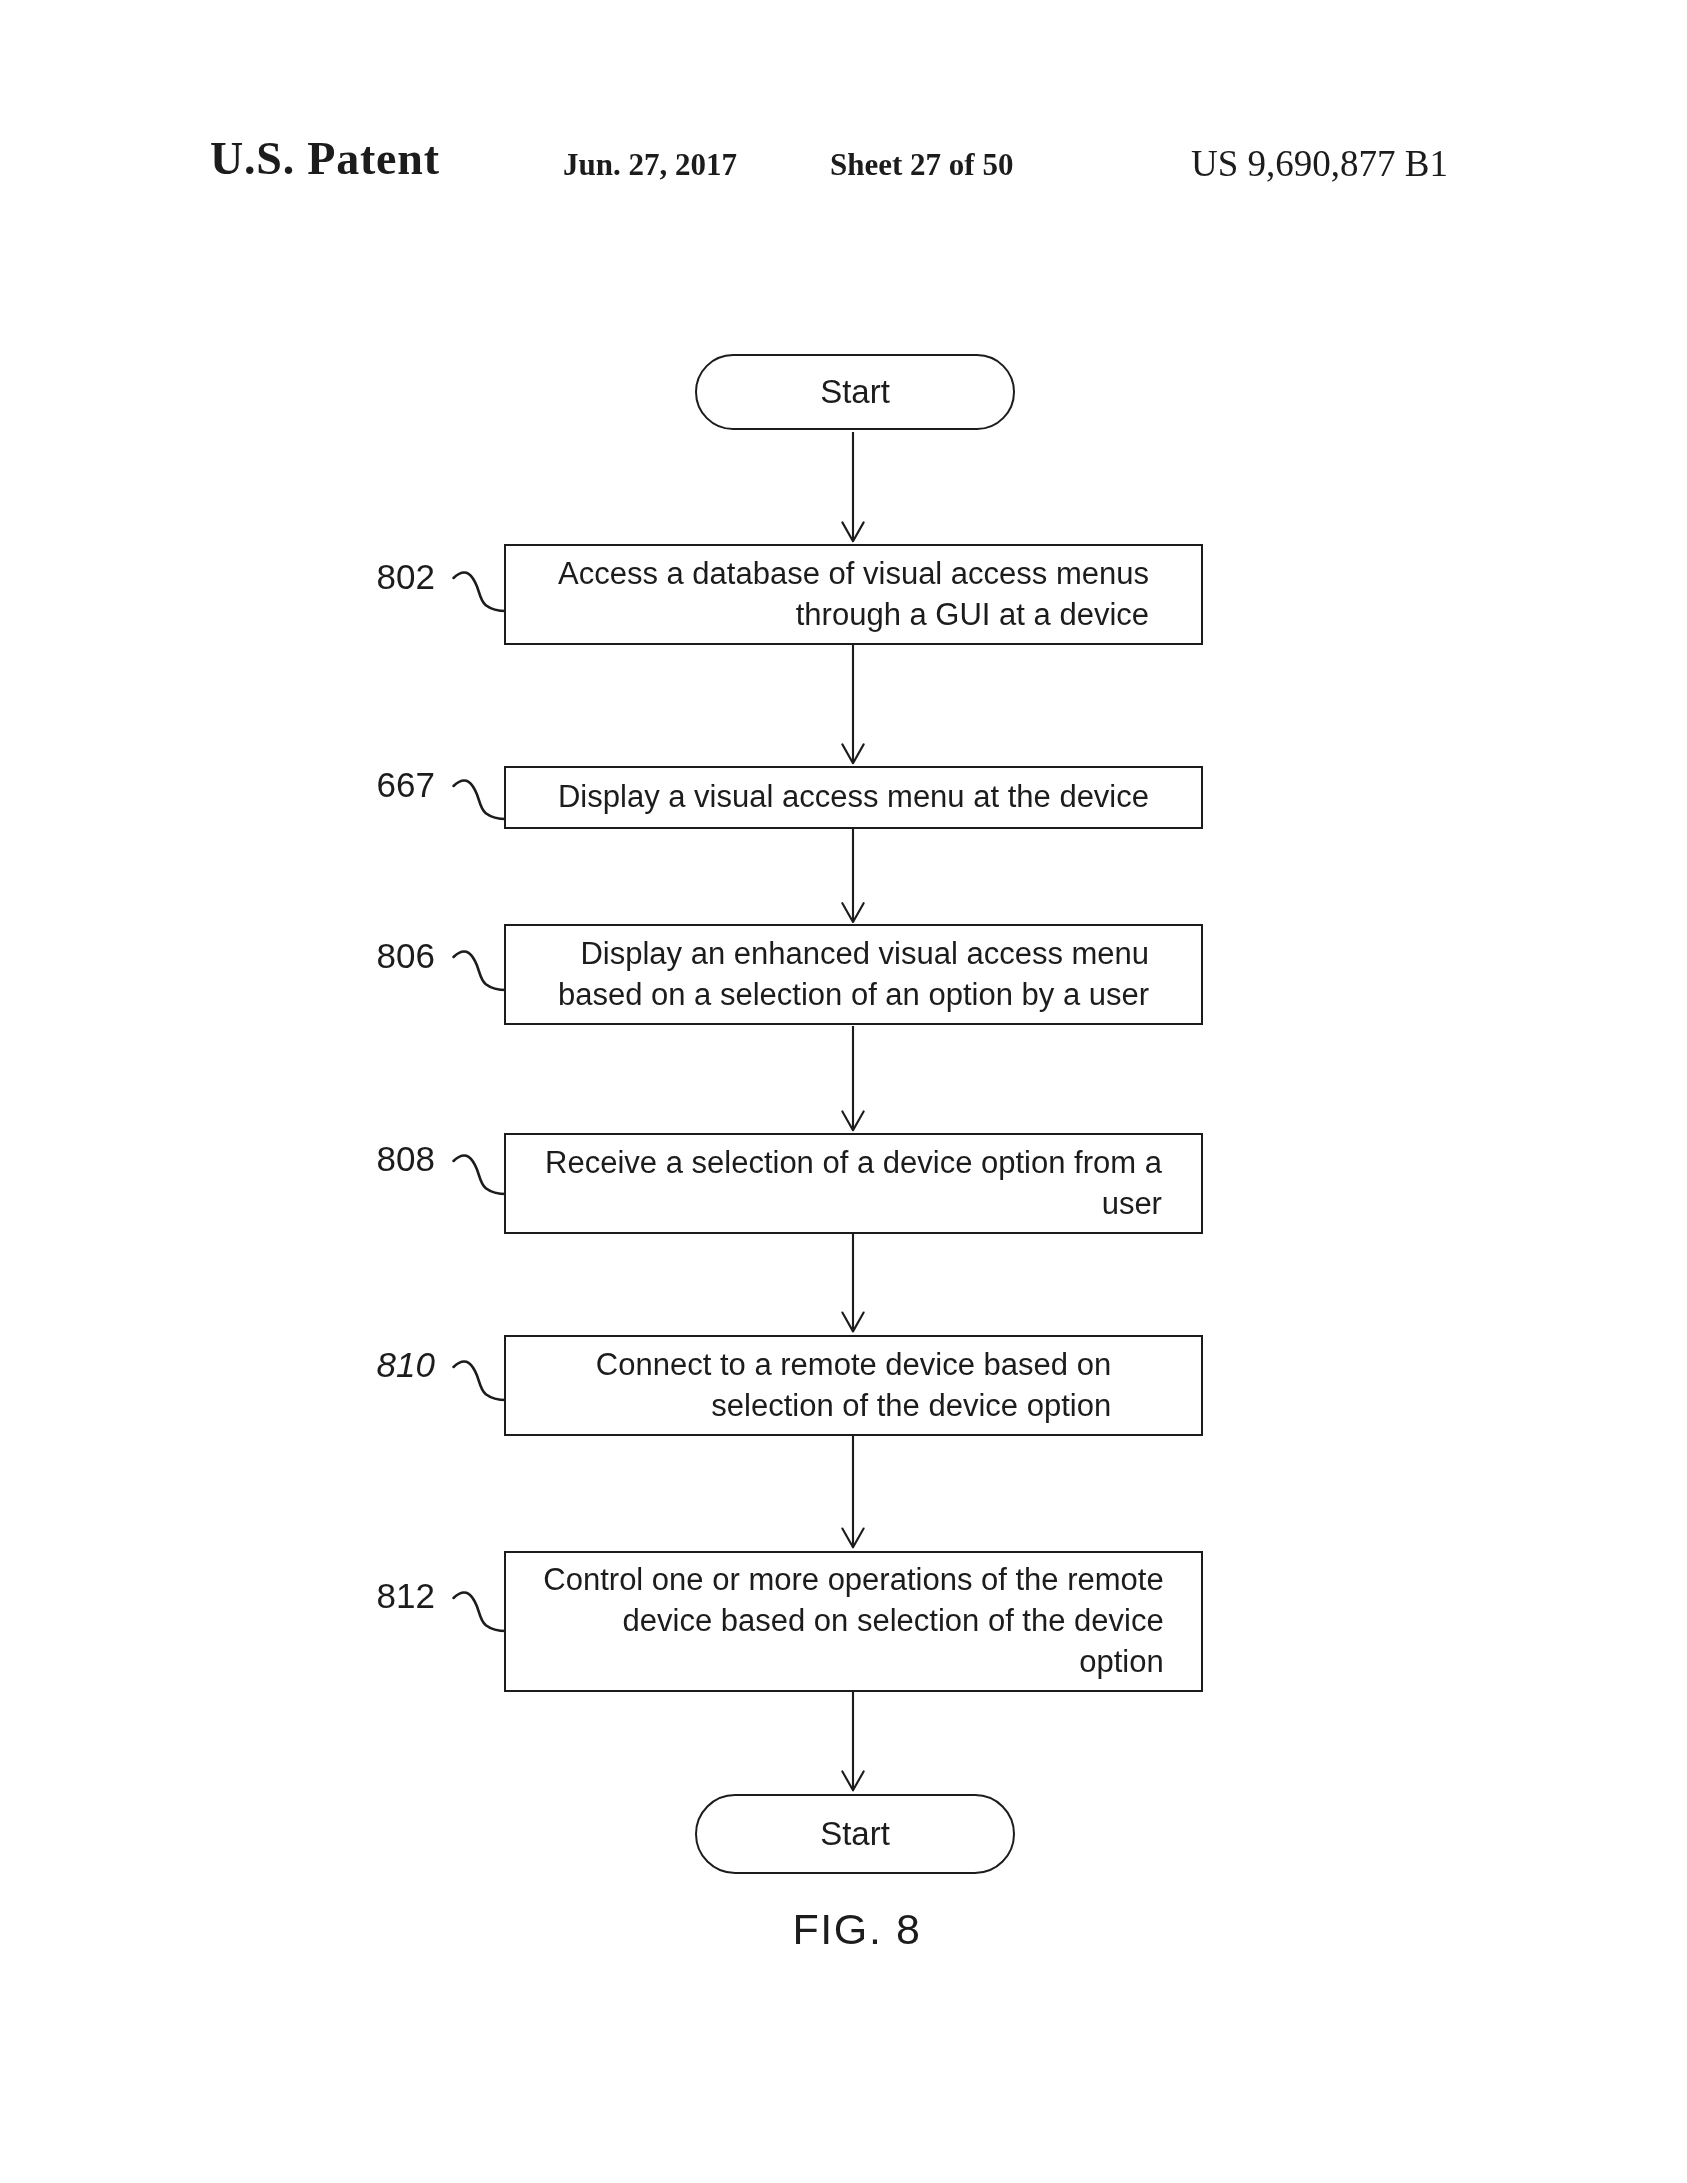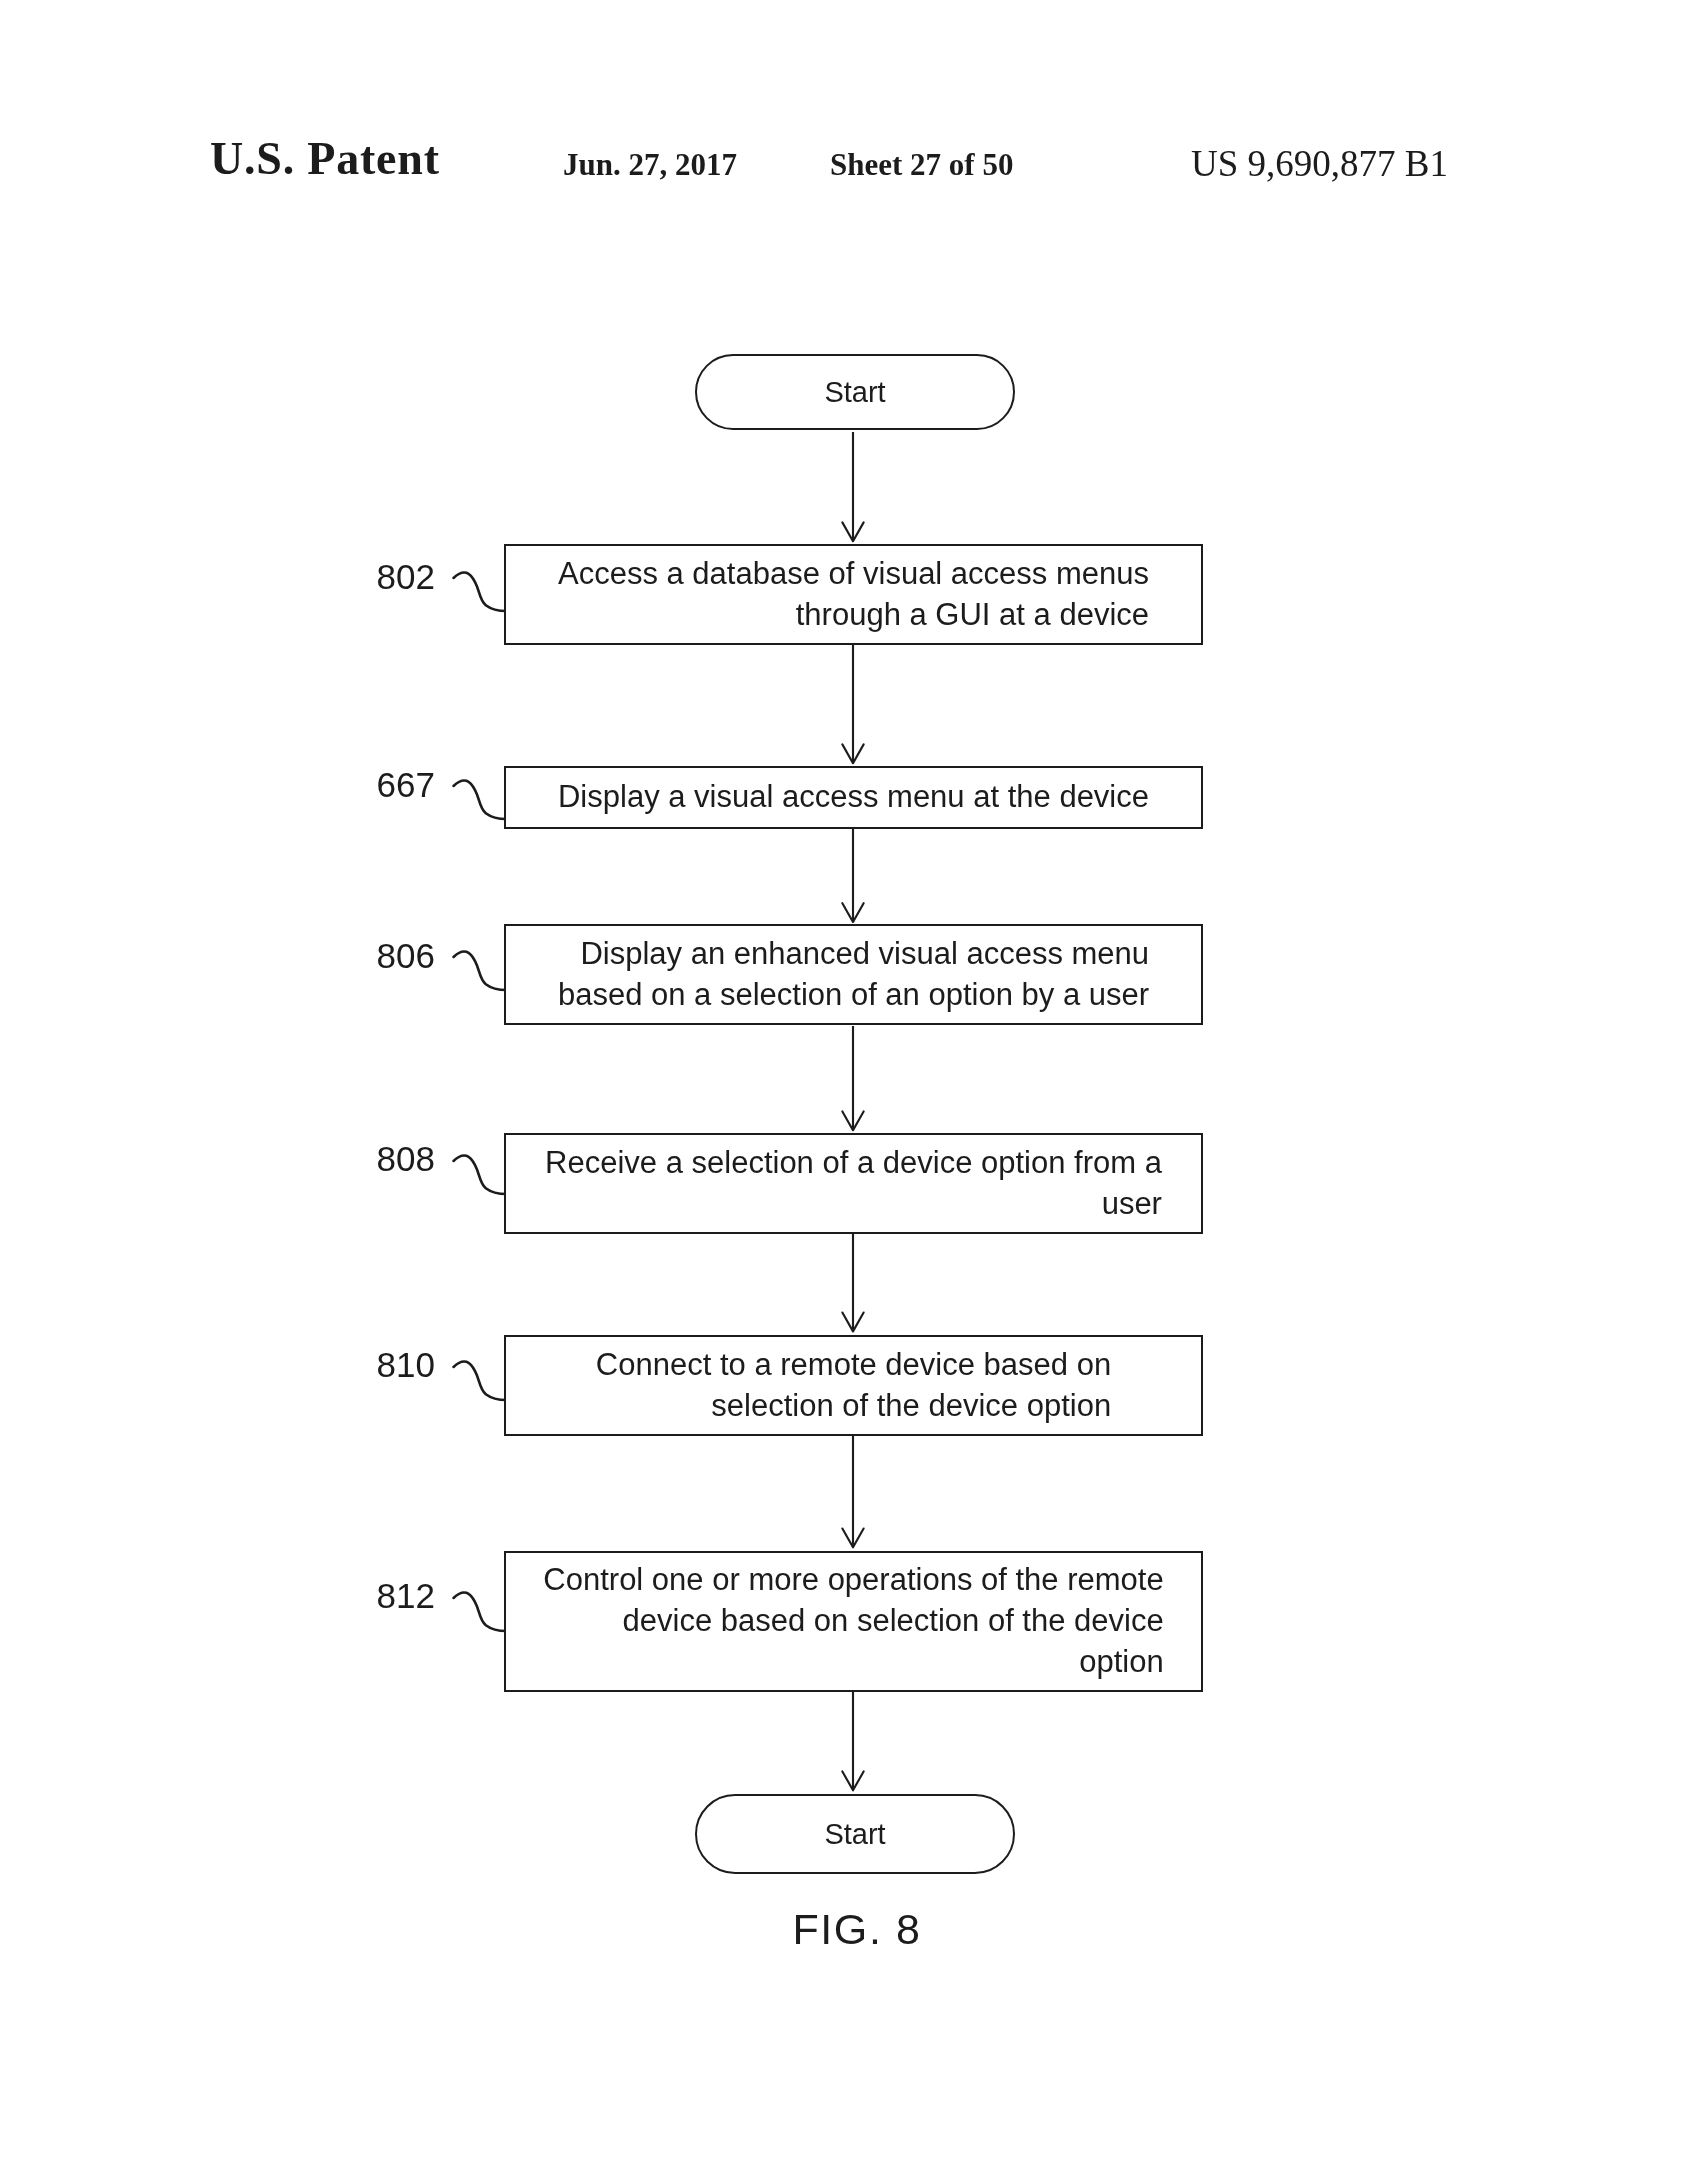--- a/index.html
+++ b/index.html
@@ -55,21 +55,21 @@
   .terminal {
     position: absolute;
     left: 695px;
     width: 320px;
     height: 76px;
     border: 2.5px solid #1c1c1c;
     border-radius: 40px;
     display: flex;
     align-items: center;
     justify-content: center;
-    font-size: 29px;
+    font-size: 33px;
     background: #fff;
     box-sizing: border-box;
   }
   .t-start { top: 354px; }
   .t-stop  { top: 1794px; height: 80px; }
   .step-box {
     position: absolute;
     left: 504px;
     width: 699px;
     border: 2.9px solid #1c1c1c;
@@ -94,21 +94,21 @@
     left: 353px;
     width: 82px;
     text-align: right;
     font-size: 35px;
     white-space: nowrap;
   }
   .r802 { top: 557px;  }
   .r804 { top: 765px;  }
   .r806 { top: 936px; }
   .r808 { top: 1139px; }
-  .r810 { top: 1345px; }
+  .r810 { top: 1345px; font-style: italic; }
   .r812 { top: 1576px; }
   .leader {
     position: absolute;
     left: 451px;
     width: 58px;
     height: 48px;
   }
   .l802 { top: 568px;  }
   .l804 { top: 776px;  }
   .l806 { top: 947px; }

